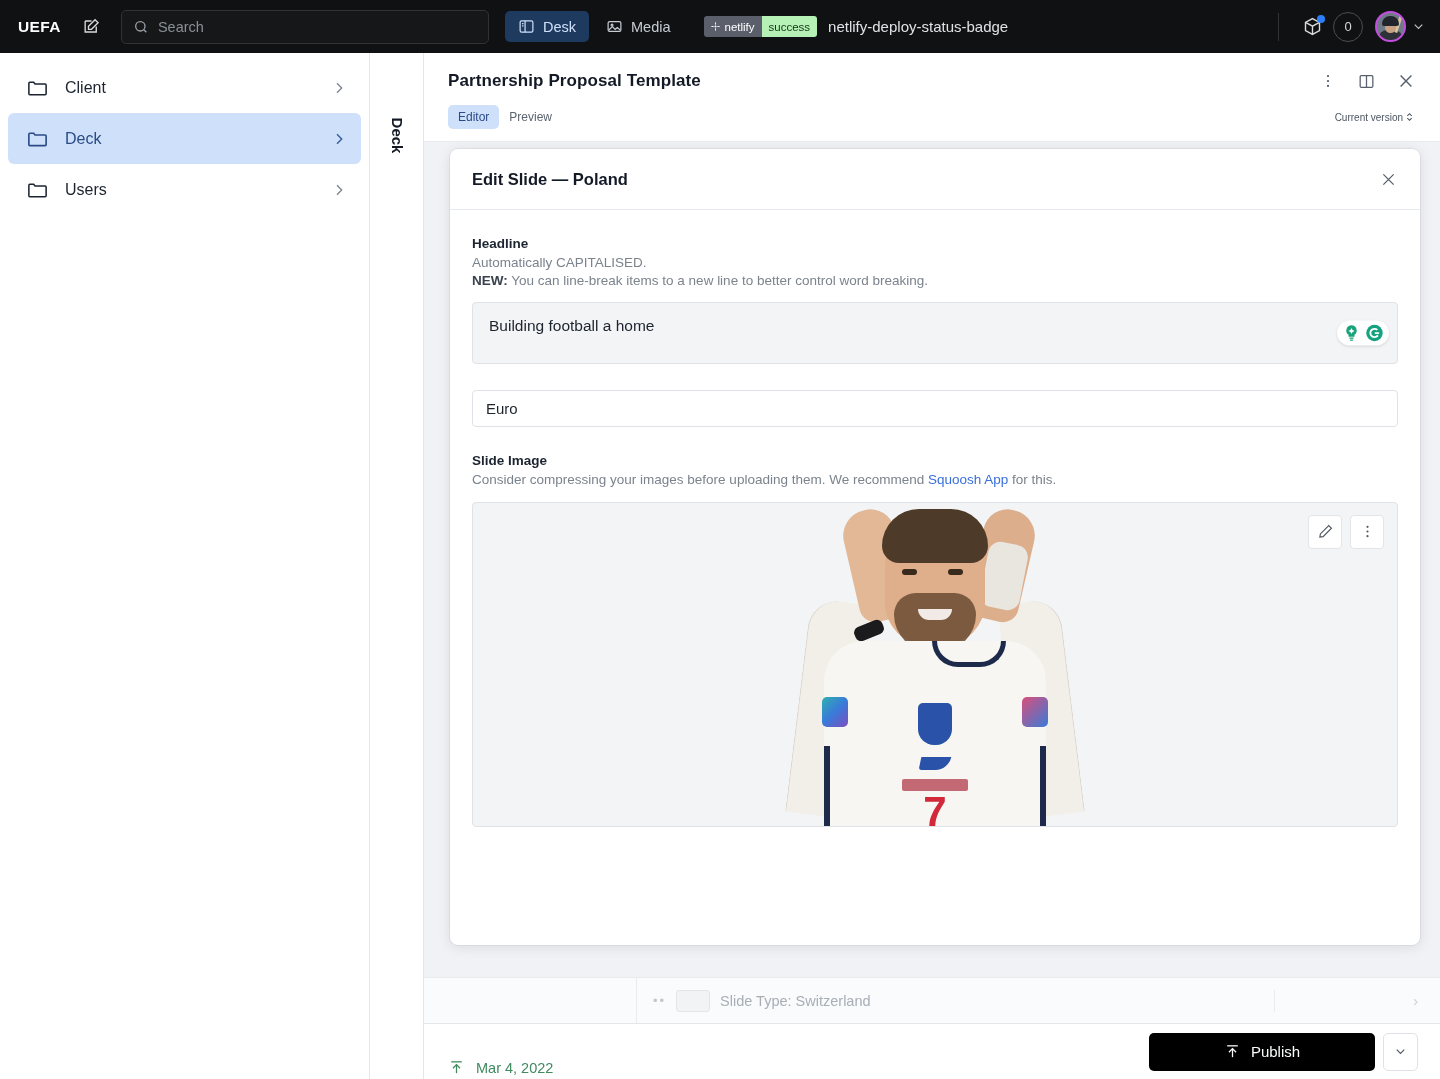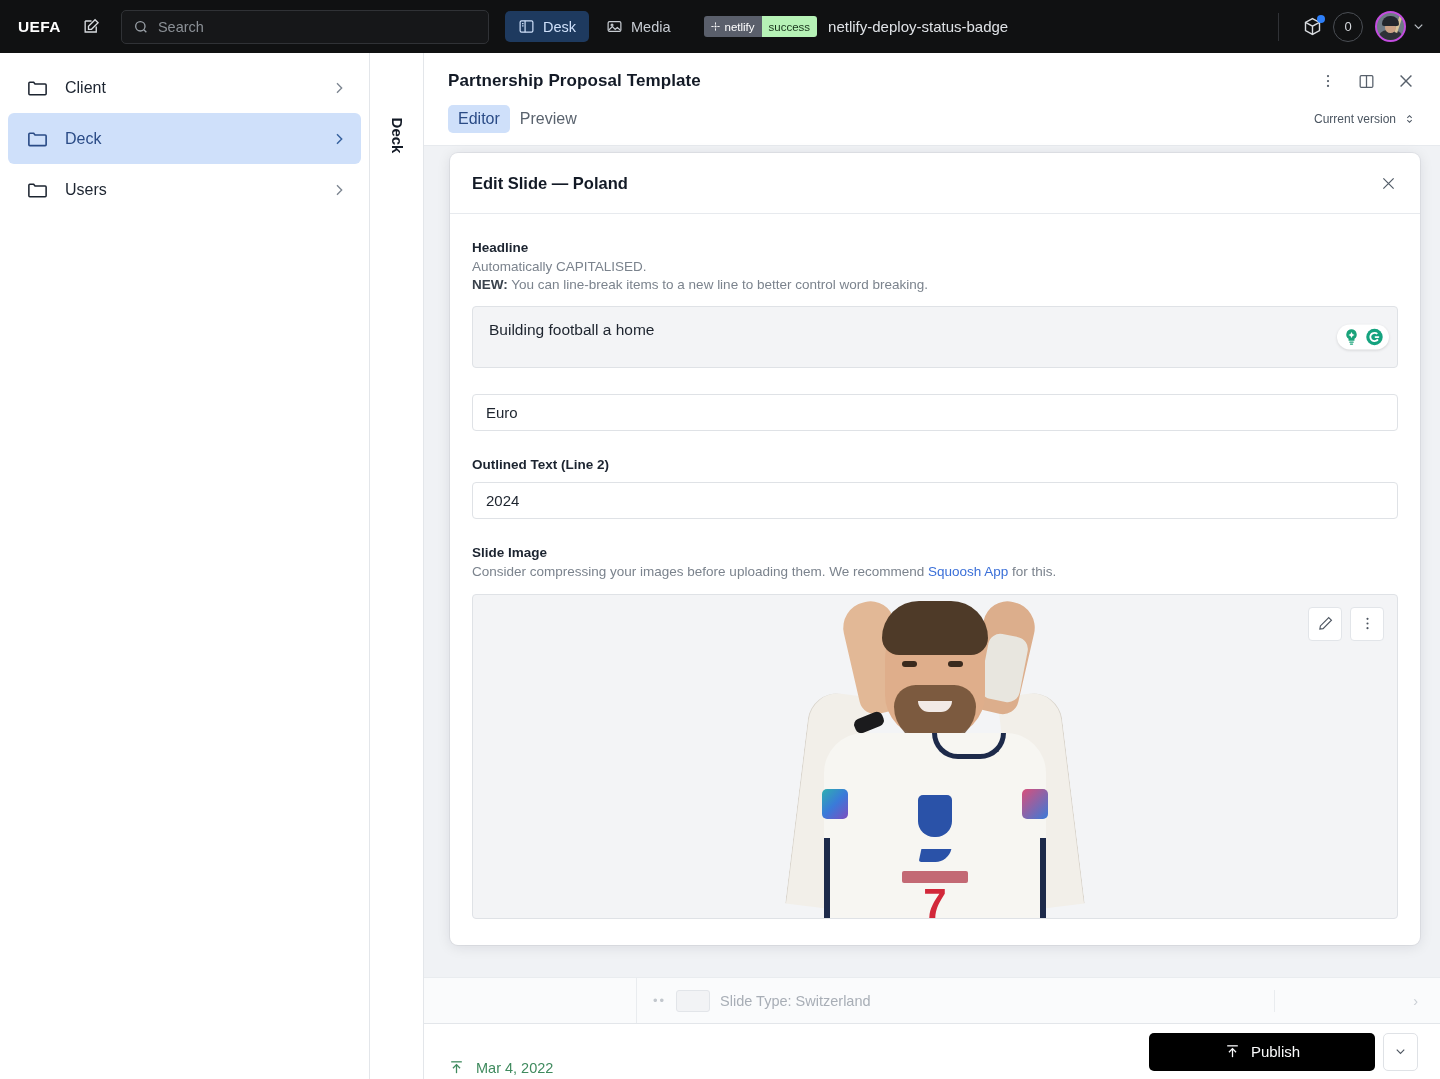--- a/index.html
+++ b/index.html
@@ -90,23 +90,23 @@
   }
 
   
   .docpane { flex: 1; display: flex; flex-direction: column; background: #fff; min-width: 0; position: relative; }
   .doc-head { padding: 18px 24px 0 24px; background: #fff; flex: 0 0 auto; }
   .doc-title-row { display: flex; align-items: flex-start; }
   .doc-title { font-size: 17px; font-weight: 700; color: #131a26; letter-spacing: .1px; }
   .doc-head-icons { margin-left: auto; display: flex; align-items: center; gap: 20px; color: #57606b; }
   .dh-icon { cursor: pointer; display: flex; align-items: center; justify-content: center; }
   .doc-tabs-row { display: flex; align-items: center; margin-top: 14px; padding-bottom: 12px; }
-  .doc-tab { font-size: 16px; padding: 5px 10px; border-radius: 5px; cursor: pointer; color: #5a636e; }
+  .doc-tab { font-size: 12px; padding: 5px 10px; border-radius: 5px; cursor: pointer; color: #5a636e; }
   .doc-tab.active { background: #cfe0fa; color: #2a4b86; }
-  .version-sel { margin-left: auto; display: flex; align-items: center; gap: 7px; font-size: 12px; color: #4b5561; cursor: pointer; }
+  .version-sel { margin-left: auto; display: flex; align-items: center; gap: 0; font-size: 10px; color: #4b5561; cursor: pointer; }
 
   .doc-body { flex: 1; position: relative; background: #f0f2f5; min-height: 0; border-top: 1px solid #e7eaee; }
 
   
   .ghost-row {
     position: absolute; left: 0; right: 0; bottom: 0; height: 46px;
     background: #fafbfc; border-top: 1px solid #e9ecef; display: flex; align-items: center;
     color: #a8aeb6; font-size: 14.5px;
   }
   .ghost-cell { width: 213px; height: 100%; border-right: 1px solid #e9ecef; }
@@ -420,26 +420,20 @@
                 </span>
               </div>
             </div>
 
             <div class="field">
               <div class="input-box">
                 <span class="val">Euro</span>
               </div>
             </div>
 
-            <div class="field">
-              <div class="field-label">Outlined Text (Line 2)</div>
-              <div class="input-box">
-                <span class="val">2024</span>
-              </div>
-            </div>
 
             <div class="field">
               <div class="field-label">Slide Image</div>
               <div class="field-desc">
                 <span>Consider compressing your images before uploading them. We recommend </span><a href="#">Squoosh App</a><span> for this.</span>
               </div>
 
               <div class="image-box">
                 <div class="img-actions">
                   <div class="img-btn">

